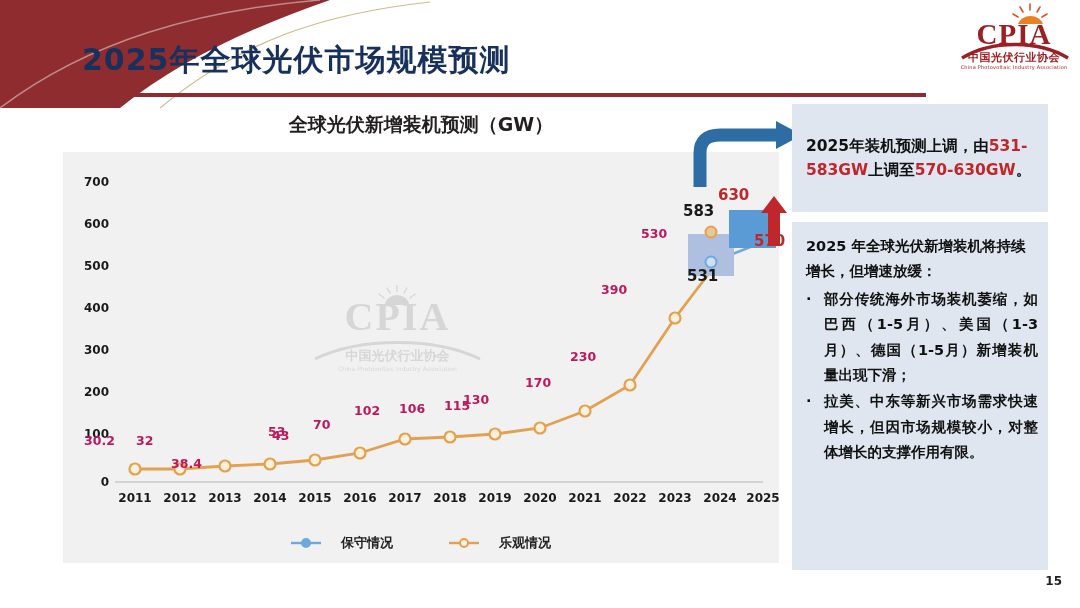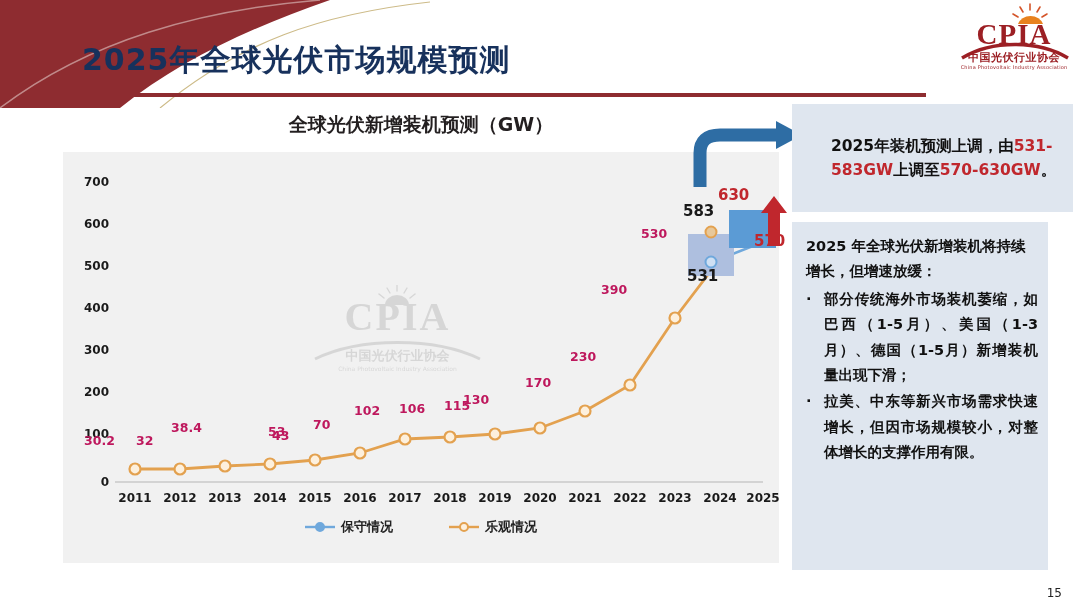--- a/index.html
+++ b/index.html
@@ -45,42 +45,42 @@
   }
   .wm-text{
     position:absolute;left:0;top:8px;width:185px;text-align:center;
     font-size:40px;font-weight:bold;color:#9b9b9b;letter-spacing:2px;
     font-family:"Liberation Serif","DejaVu Serif",serif;
   }
   .wm-cn{position:absolute;left:0;top:62px;width:185px;text-align:center;font-size:13px;font-weight:bold;color:#9b9b9b;}
   .wm-en{position:absolute;left:0;top:80px;width:185px;text-align:center;font-size:6px;color:#9b9b9b;}
   
   .legend{position:absolute;left:63px;top:518px;width:716px;display:flex;justify-content:center;gap:56px;}
-  .legend-item{display:flex;align-items:center;gap:6px;font-size:13px;font-weight:bold;color:#222;}
+  .legend-item{display:flex;align-items:center;gap:20px;font-size:13px;font-weight:bold;color:#222;margin-top:16px;}
   
   .dlabel{position:absolute;font-size:12.5px;font-weight:bold;color:#be185d;white-space:nowrap;}
   .dlabel-red{position:absolute;font-size:15px;font-weight:bold;color:#c0272d;white-space:nowrap;}
   .dlabel-b{position:absolute;font-size:15px;font-weight:bold;color:#1a1a1a;white-space:nowrap;}
   
   .callout-top{
     position:absolute;left:792px;top:104px;width:256px;height:108px;
-    background:#dfe6ef;display:flex;align-items:center;padding-left:25px;
+    background:#dfe6ef;display:flex;align-items:center;
   }
   .callout-top-inner{padding:0 14px;font-size:15.5px;font-weight:bold;color:#111;line-height:1.55;}
   .red{color:#c0272d;}
   .callout-bottom{
     position:absolute;left:792px;top:222px;width:256px;height:348px;
     background:#dfe6ef;padding:12px 10px 0 14px;box-sizing:border-box;
   }
   .cb-head{font-size:14.5px;font-weight:bold;color:#111;line-height:1.75;margin-bottom:2px;}
   .cb-li{display:flex;font-size:14.5px;font-weight:bold;color:#111;line-height:1.75;margin-bottom:1px;}
   .cb-bullet{width:18px;flex:0 0 18px;}
   .cb-txt{flex:1;text-align:justify;}
   
-  .page-num{position:absolute;right:18px;bottom:8px;font-size:12px;font-weight:normal;color:#222;}
+  .page-num{position:absolute;right:18px;bottom:20px;font-size:12px;font-weight:bold;color:#222;}
 </style>
 </head>
 <body>
 
 <div class="header-deco">
   <svg width="430" height="108" viewBox="0 0 430 108">
     <path d="M0,0 L330,0 C250,28 180,60 120,108 L0,108 Z" fill="#8e2c30"></path>
     <path d="M0,108 C90,40 200,10 320,0" fill="none" stroke="#c08a8a" stroke-width="1.4"></path>
     <path d="M160,108 C240,42 320,14 430,2" fill="none" stroke="#cdbb88" stroke-width="1.2"></path>
   </svg>
@@ -180,21 +180,21 @@
   </g>
 
   <rect x="625" y="82" width="46" height="42" fill="#aebfdf"></rect>
   <rect x="666" y="58" width="47" height="38" fill="#5b9bd5"></rect>
   <circle cx="648" cy="80" r="5.5" fill="#e8c89a" stroke="#e3a14f" stroke-width="2"></circle>
   <circle cx="648" cy="110" r="5.5" fill="#cfe0f3" stroke="#6fa8dc" stroke-width="2"></circle>
 </svg>
 
 <div class="dlabel" style="left:84px;top:433px;">30.2</div>
 <div class="dlabel" style="left:136px;top:433px;">32</div>
-<div class="dlabel" style="left:171px;top:420px;text-align:right;">38.4</div>
+<div class="dlabel" style="left:171px;top:456px;text-align:right;">38.4</div>
 <div class="dlabel" style="left:224px;top:428px;margin-left:48px;">43</div>
 <div class="dlabel" style="left:268px;top:424px;">53</div>
 <div class="dlabel" style="left:313px;top:417px;">70</div>
 <div class="dlabel" style="left:354px;top:403px;">102</div>
 <div class="dlabel" style="left:399px;top:401px;">106</div>
 <div class="dlabel" style="left:444px;top:398px;">115</div>
 <div class="dlabel" style="left:463px;top:392px;">130</div>
 <div class="dlabel" style="left:525px;top:375px;">170</div>
 <div class="dlabel" style="left:570px;top:349px;">230</div>
 <div class="dlabel" style="left:601px;top:282px;">390</div>

